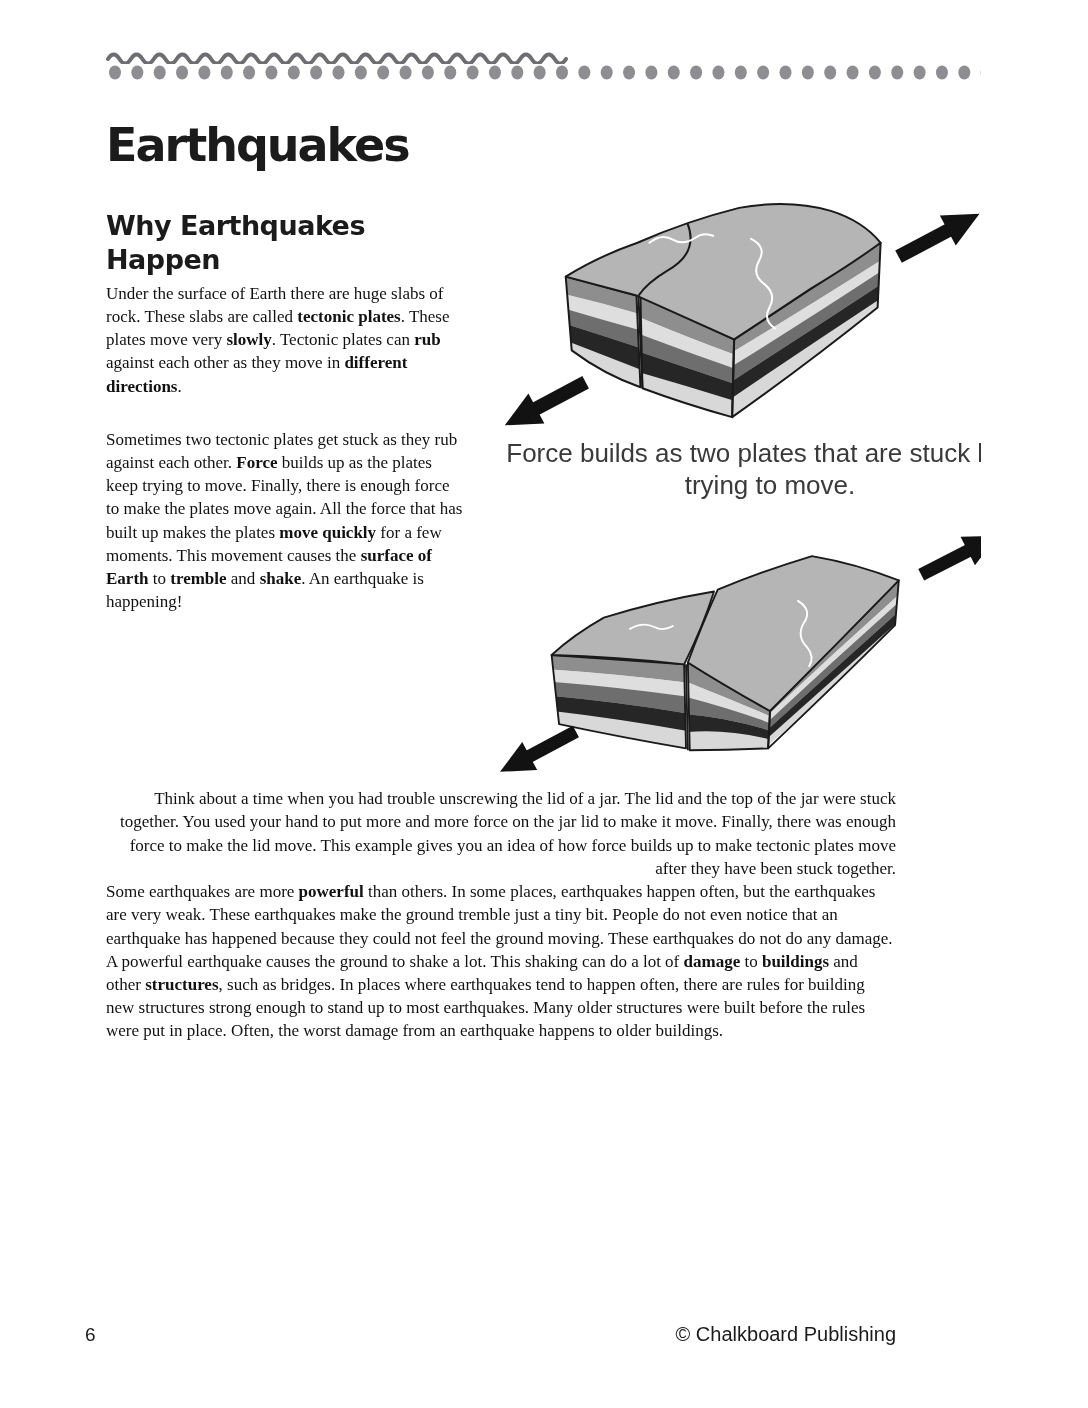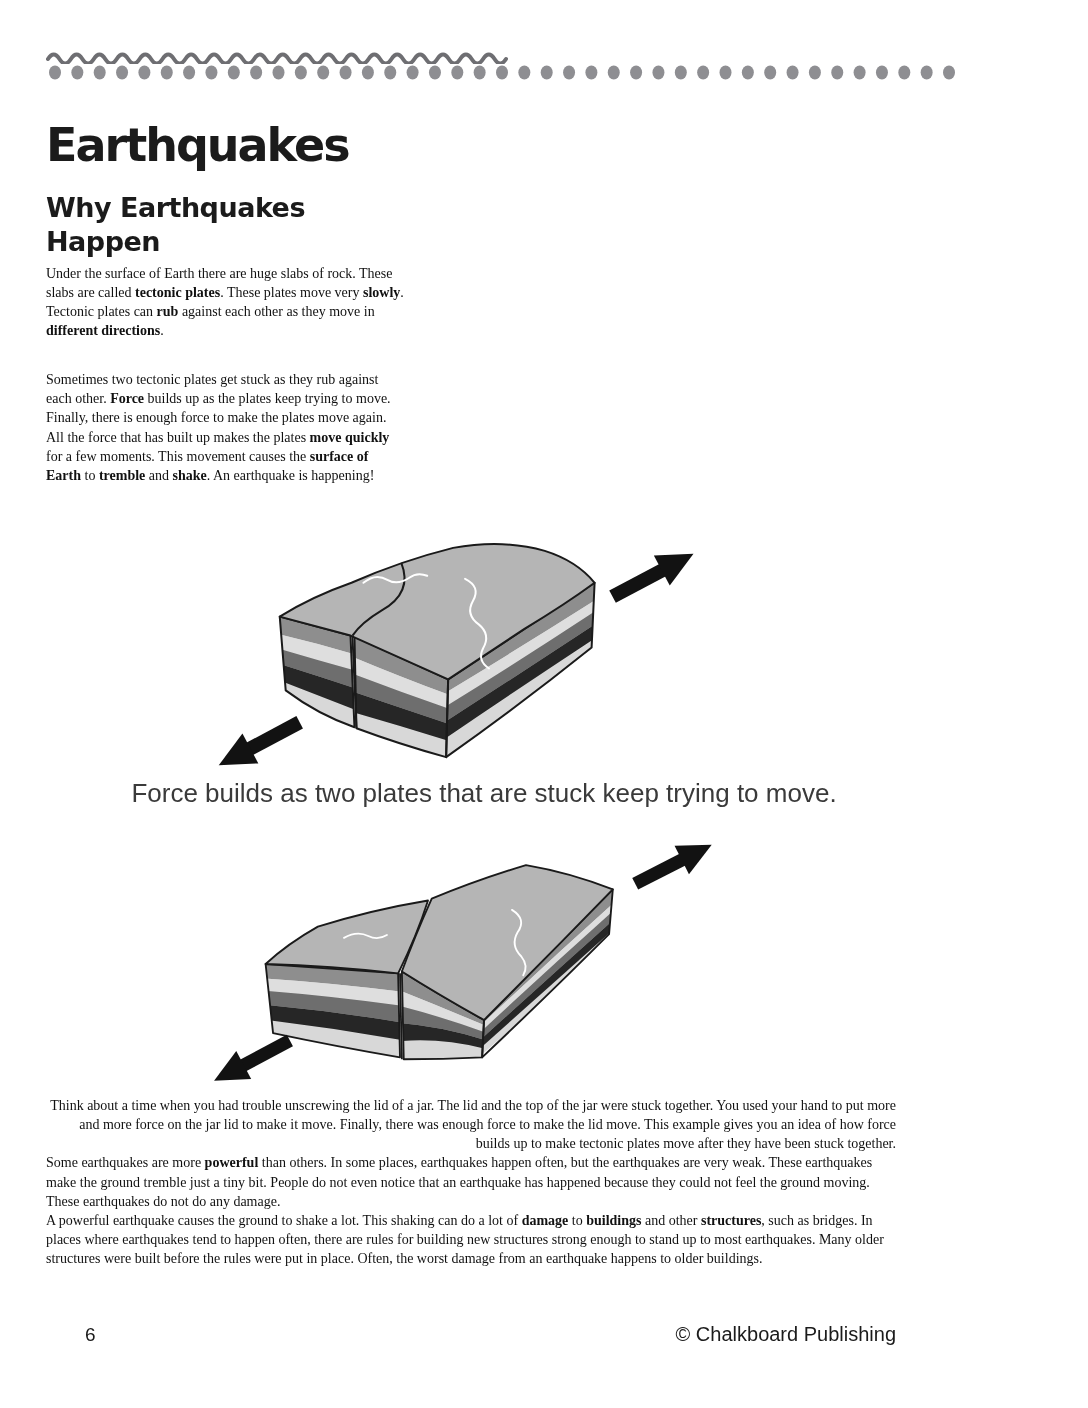--- a/index.html
+++ b/index.html
@@ -4,46 +4,46 @@
 <style>
   html,body{margin:0;padding:0;background:#ffffff;}
   .page{
     position:relative;
     width:981px;height:1408px;
     background:#ffffff;
     font-family:"Liberation Serif",serif;
     color:#111;
     overflow:hidden;
     box-sizing:border-box;
-    padding:48px 85px 0 46px;
+    padding:48px 85px 0 106px;
   }
   .decor{width:920px;}
   .decor svg{display:block;}
   h1.title{
     font-family:"DejaVu Sans",sans-serif;
     font-weight:bold;
     font-size:46px;
     letter-spacing:-2px;
     margin:40px 0 0 0;
     line-height:1.05;
     color:#1b1b1b;
   }
-  .two-col{display:flex;margin-top:22px;flex-direction:column;}
+  .two-col{display:flex;margin-top:40px;}
   .left-col{width:358px;flex:0 0 358px;}
   .right-col{flex:1;margin-left:26px;margin-top:-32px;display:flex;flex-direction:column;align-items:center;}
   h2.sec{
     font-family:"DejaVu Sans",sans-serif;
     font-weight:bold;
     font-size:27px;
     letter-spacing:-0.5px;
     margin:0;
     line-height:1.25;
     color:#1b1b1b;
   }
-  p.body{font-size:14px;line-height:1.365;margin:0;}
+  p.body{font-size:17px;line-height:1.365;margin:0;}
   .left-col p.body{margin-top:5px;}
   .left-col p.body + p.body{margin-top:30px;}
   p.body strong{font-weight:bold;}
   .figure{width:100%;display:flex;flex-direction:column;align-items:center;}
   .figure svg{display:block;width:560px;height:auto;}
   .figure .caption{
     font-family:"Liberation Sans","DejaVu Sans",sans-serif;
     font-size:26px;color:#3a3a3a;
     margin-top:4px;text-align:center;line-height:1.2;
   }

